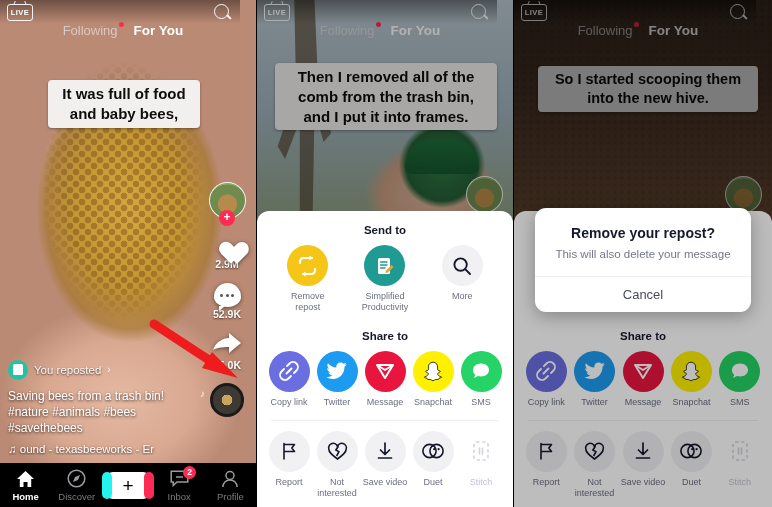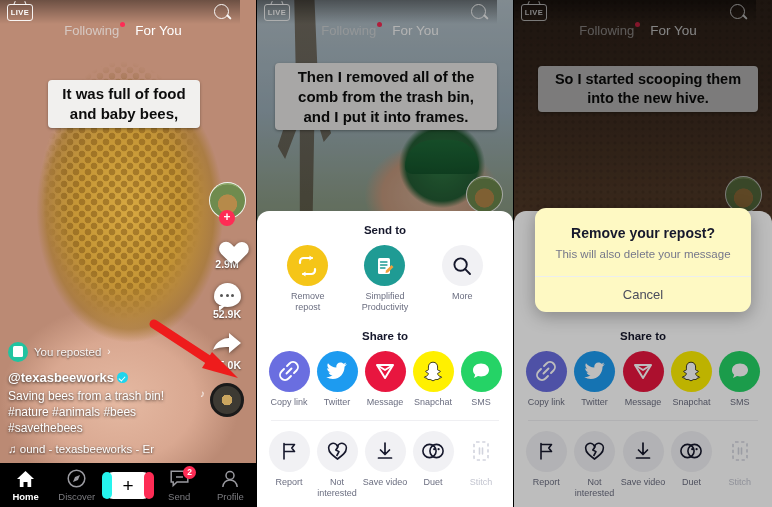--- a/index.html
+++ b/index.html
@@ -80,21 +80,21 @@
     display: flex; align-items: center; justify-content: center; letter-spacing: .4px;
     position: relative;
   }
   .live-badge::before, .live-badge::after {
     content: ""; position: absolute; top: -4px; width: 1.4px; height: 4px; background: rgba(255,255,255,.92);
   }
   .live-badge::before { left: 6px; transform: rotate(24deg); }
   .live-badge::after { right: 6px; transform: rotate(-24deg); }
   .hdr-tabs { flex: 1; display: flex; align-items: center; justify-content: center; gap: 16px; }
   .hdr-tab { color: rgba(225,225,225,.72); font-size: 13px; position: relative; white-space: nowrap; margin-top: 37px; }
-  .hdr-tab.active { color: #fff; font-weight: normal; font-size: 13.5px; }
+  .hdr-tab.active { color: #fff; font-weight: bold; font-size: 13.5px; }
   .hdr-dot {
     position: absolute; top: -1px; right: -6px; width: 5px; height: 5px; border-radius: 50%;
     background: #fe2c55;
   }
   .search-ico { margin-right: 8px; width: 19px; height: 19px; position: relative; }
   .search-ico::before {
     content:""; position:absolute; left:1px; top:1px; width:13px; height:13px;
     border: 1.7px solid rgba(255,255,255,.95); border-radius: 50%;
   }
   .search-ico::after {
@@ -236,21 +236,21 @@
   .tw-ico { background: #1d9bf0; }
   .msg-ico { background: #e8163f; }
   .snap-ico { background: #fff000; }
   .sms-ico { background: #25d366; }
 
   .divider { height: 1px; background: #efeff2; margin: 12px 14px 10px; }
 
   
   .dlg-scrim { position: absolute; inset: 0; background: rgba(0,0,0,.26); z-index: 70; }
   .dialog {
-    position: absolute; left: 21px; top: 208px; width: 216px; background: #fef9c3;
+    position: absolute; left: 21px; top: 208px; width: 216px; background: #ffffff;
     border-radius: 11px; z-index: 75; box-shadow: 0 4px 18px rgba(0,0,0,.3); overflow: hidden;
   }
   .dlg-title { text-align:center; font-size: 14px; font-weight: bold; color: #16182c; padding: 17px 12px 0; }
   .dlg-msg { text-align:center; font-size: 11.5px; color: #75778a; padding: 7px 14px 16px; }
   .dlg-actions { display: flex; border-top: 1px solid #eceef0; }
   .dlg-btn { flex: 1; text-align: center; padding: 10px 0; font-size: 13px; color: #4a4c5c; }
   .dlg-btn.danger { color: #fe2c55; border-left: 1px solid #eceef0; }
 
   
   .arrow { position: absolute; z-index: 90; }
@@ -308,24 +308,20 @@
     </div>
 
     <div class="info">
       <div class="repost-row">
         <div class="repost-chip">
             <span></span>
           </div>
         <div class="repost-text">You reposted</div>
         <div class="chev">›</div>
       </div>
-      <div class="handle">
-        <span>@texasbeeworks</span>
-        <span class="verified"></span>
-      </div>
       <div class="desc">Saving bees from a trash bin! #nature #animals #bees #savethebees</div>
       <div class="sound-row">
         <span>♫  ound - texasbeeworks - Er</span>
       </div>
     </div>
 
     <div class="nav">
       <div class="nav-item active">
         <div class="nav-ico">
           <svg width="19" height="18" viewBox="0 0 19 18">
@@ -349,21 +345,21 @@
         </div>
       </div>
       <div class="nav-item">
         <div class="nav-ico">
           <svg width="19" height="18" viewBox="0 0 19 18">
               <path d="M1.2 1.2 H17.8 V12 H7 L3.2 15.6 V12 H1.2 Z" fill="none" stroke="#9a9aa0" stroke-width="1.5"></path>
               <path d="M6 7 H13" stroke="#9a9aa0" stroke-width="1.5"></path>
             </svg>
         </div>
         <span class="badge">2</span>
-        <span>Send</span>
+        <span>Inbox</span>
       </div>
       <div class="nav-item">
         <div class="nav-ico">
           <svg width="18" height="18" viewBox="0 0 18 18">
               <circle cx="9" cy="5.5" r="4" fill="none" stroke="#9a9aa0" stroke-width="1.5"></circle>
               <path d="M1.8 17 C2.6 11.8 6 10 9 10 C12 10 15.4 11.8 16.2 17" fill="none" stroke="#9a9aa0" stroke-width="1.5"></path>
             </svg>
         </div>
         <span>Profile</span>
       </div>

